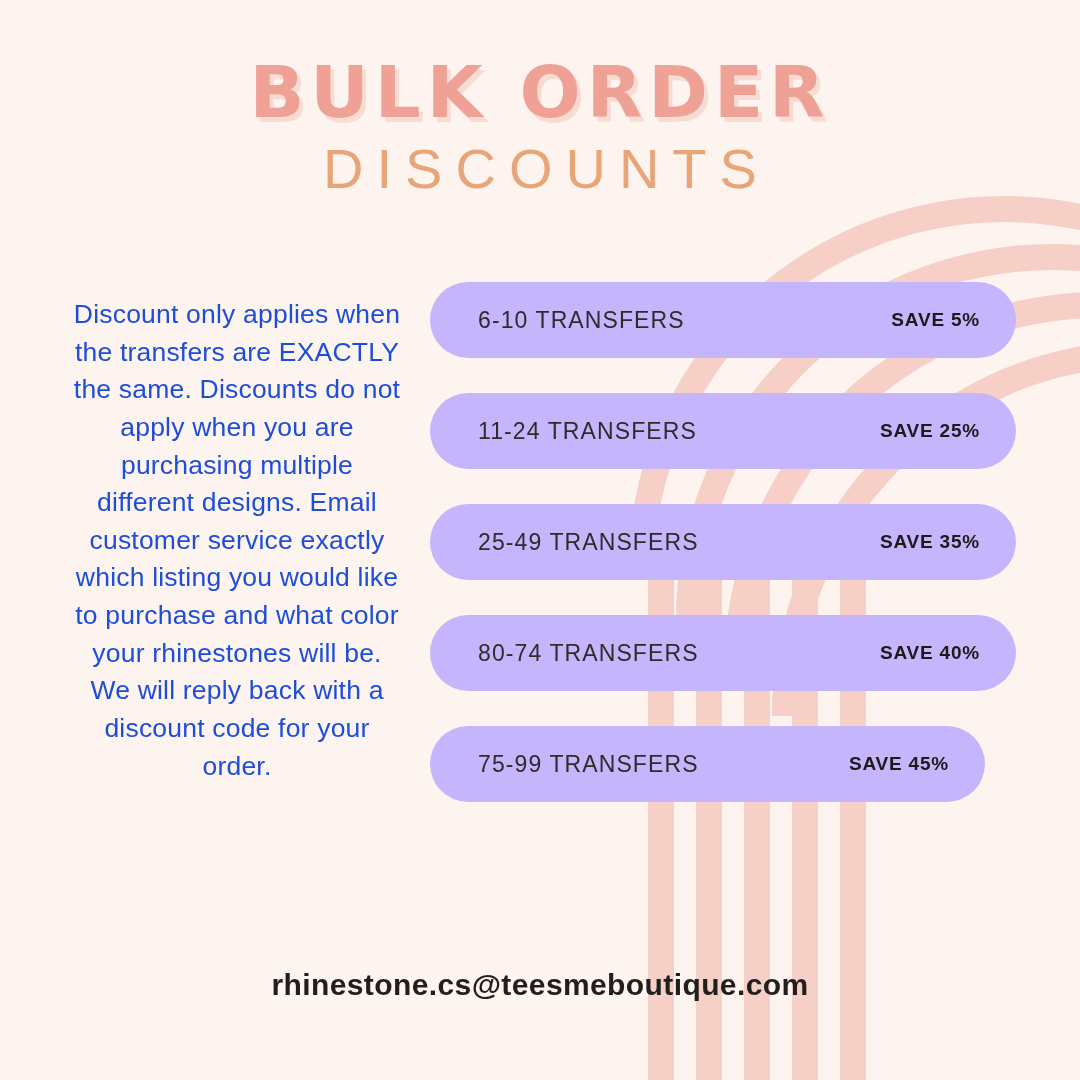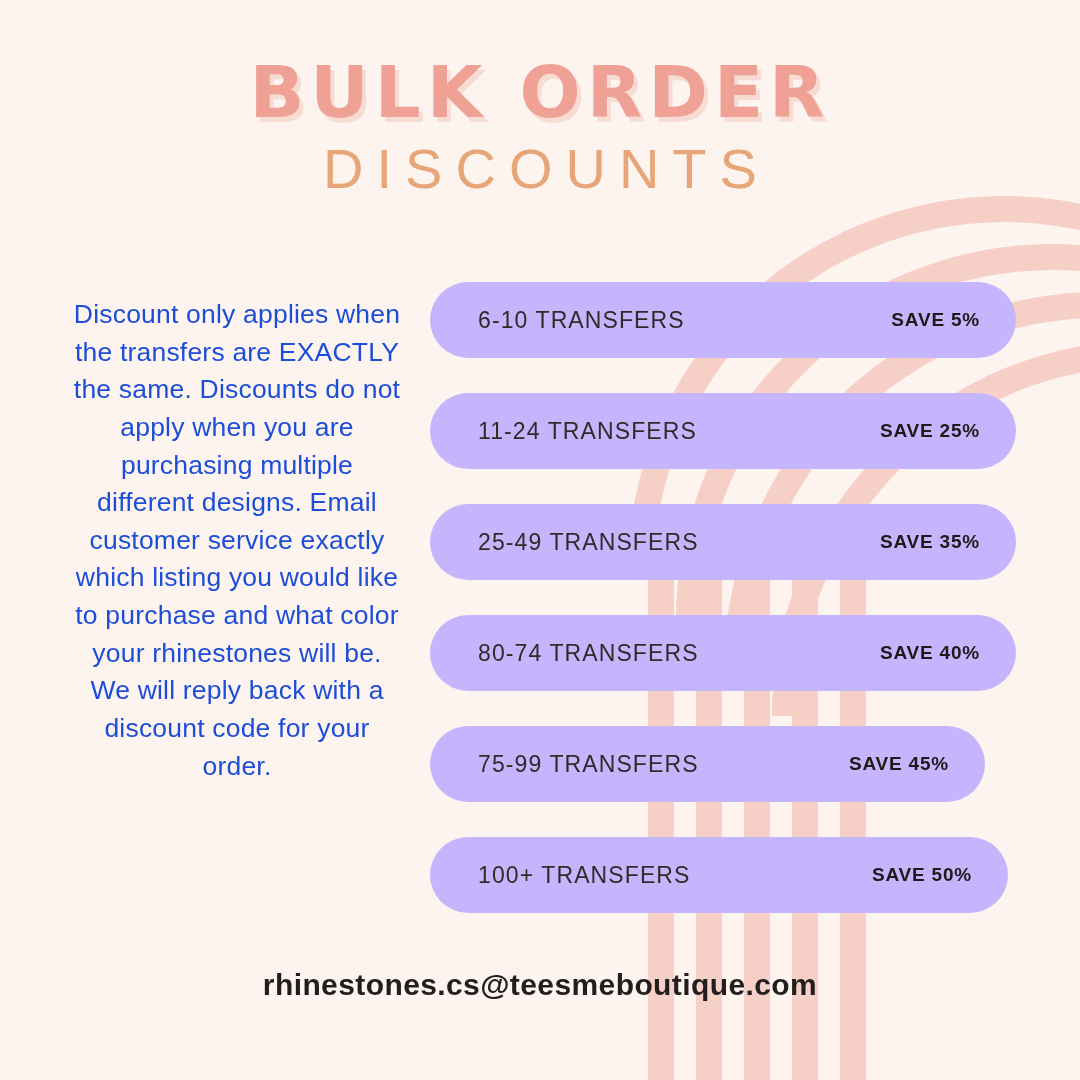--- a/index.html
+++ b/index.html
@@ -186,22 +186,18 @@
     <div class="tier w4">
       <span class="tier-label">80-74 TRANSFERS</span>
       <span class="tier-save">SAVE 40%</span>
     </div>
 
     <div class="tier w5">
       <span class="tier-label">75-99 TRANSFERS</span>
       <span class="tier-save">SAVE 45%</span>
     </div>
 
-    <div class="tier w6">
-      <span class="tier-label">100+ TRANSFERS</span>
-      <span class="tier-save">SAVE 50%</span>
-    </div>
 
   </div>
 
-  <div class="email">rhinestones.cs@teesmeboutique.com</div>
+  <div class="email">rhinestone.cs@teesmeboutique.com</div>
 
 </div>
 
 </body></html>

